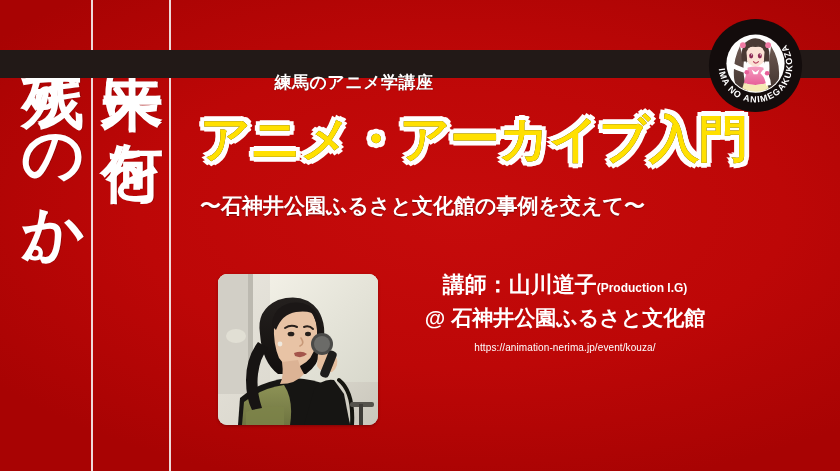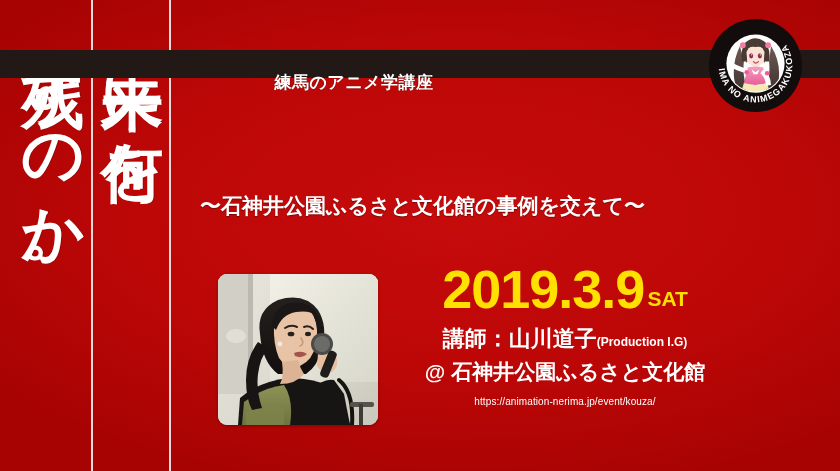--- a/index.html
+++ b/index.html
@@ -212,20 +212,21 @@
 
   <div class="vrule r1"></div>
   <div class="vrule r2"></div>
 
   <div class="vtext col1">未来に何を</div>
   <div class="vtext col2">残すのか。</div>
 
   <div class="band"></div>
   <div class="band-text">練馬のアニメ学講座</div>
 
+  <div class="title">アニメ・アーカイブ入門</div>
   <div class="subtitle">〜石神井公園ふるさと文化館の事例を交えて〜</div>
 
   <div class="photo">
     <svg viewBox="0 0 160 151" preserveAspectRatio="xMidYMid slice">
       <defs>
         <linearGradient id="wallg" x1="0" y1="0" x2="1" y2="1">
           <stop offset="0%" stop-color="#e8e5dd"></stop>
           <stop offset="60%" stop-color="#dcd9cf"></stop>
           <stop offset="100%" stop-color="#c9c6bb"></stop>
         </linearGradient>
@@ -283,24 +284,20 @@
       <rect x="106" y="76" width="9" height="28" rx="4" transform="rotate(22 110 90)" fill="#1d1d1c"></rect>
 
       <path d="M121 106 Q136 118 134 151" stroke="#15150f" stroke-width="4" fill="none" stroke-linecap="round"></path>
 
       <rect x="132" y="128" width="24" height="5" rx="2" fill="#55534c"></rect>
       <rect x="141" y="130" width="4" height="21" fill="#3e3c37"></rect>
     </svg>
   </div>
 
   <div class="info">
-    <div class="date-line">
-      <span class="date-main">2019.3.9</span>
-      <span class="date-dow">SAT</span>
-    </div>
     <div class="lecturer">
       <span>講師：</span><span>山川道子</span><span class="org">(Production I.G)</span>
     </div>
     <div class="venue">@ 石神井公園ふるさと文化館</div>
     <div class="url">https://animation-nerima.jp/event/kouza/</div>
   </div>
 
   <div class="badge">
     <svg viewBox="0 0 100 100">
       <defs>

